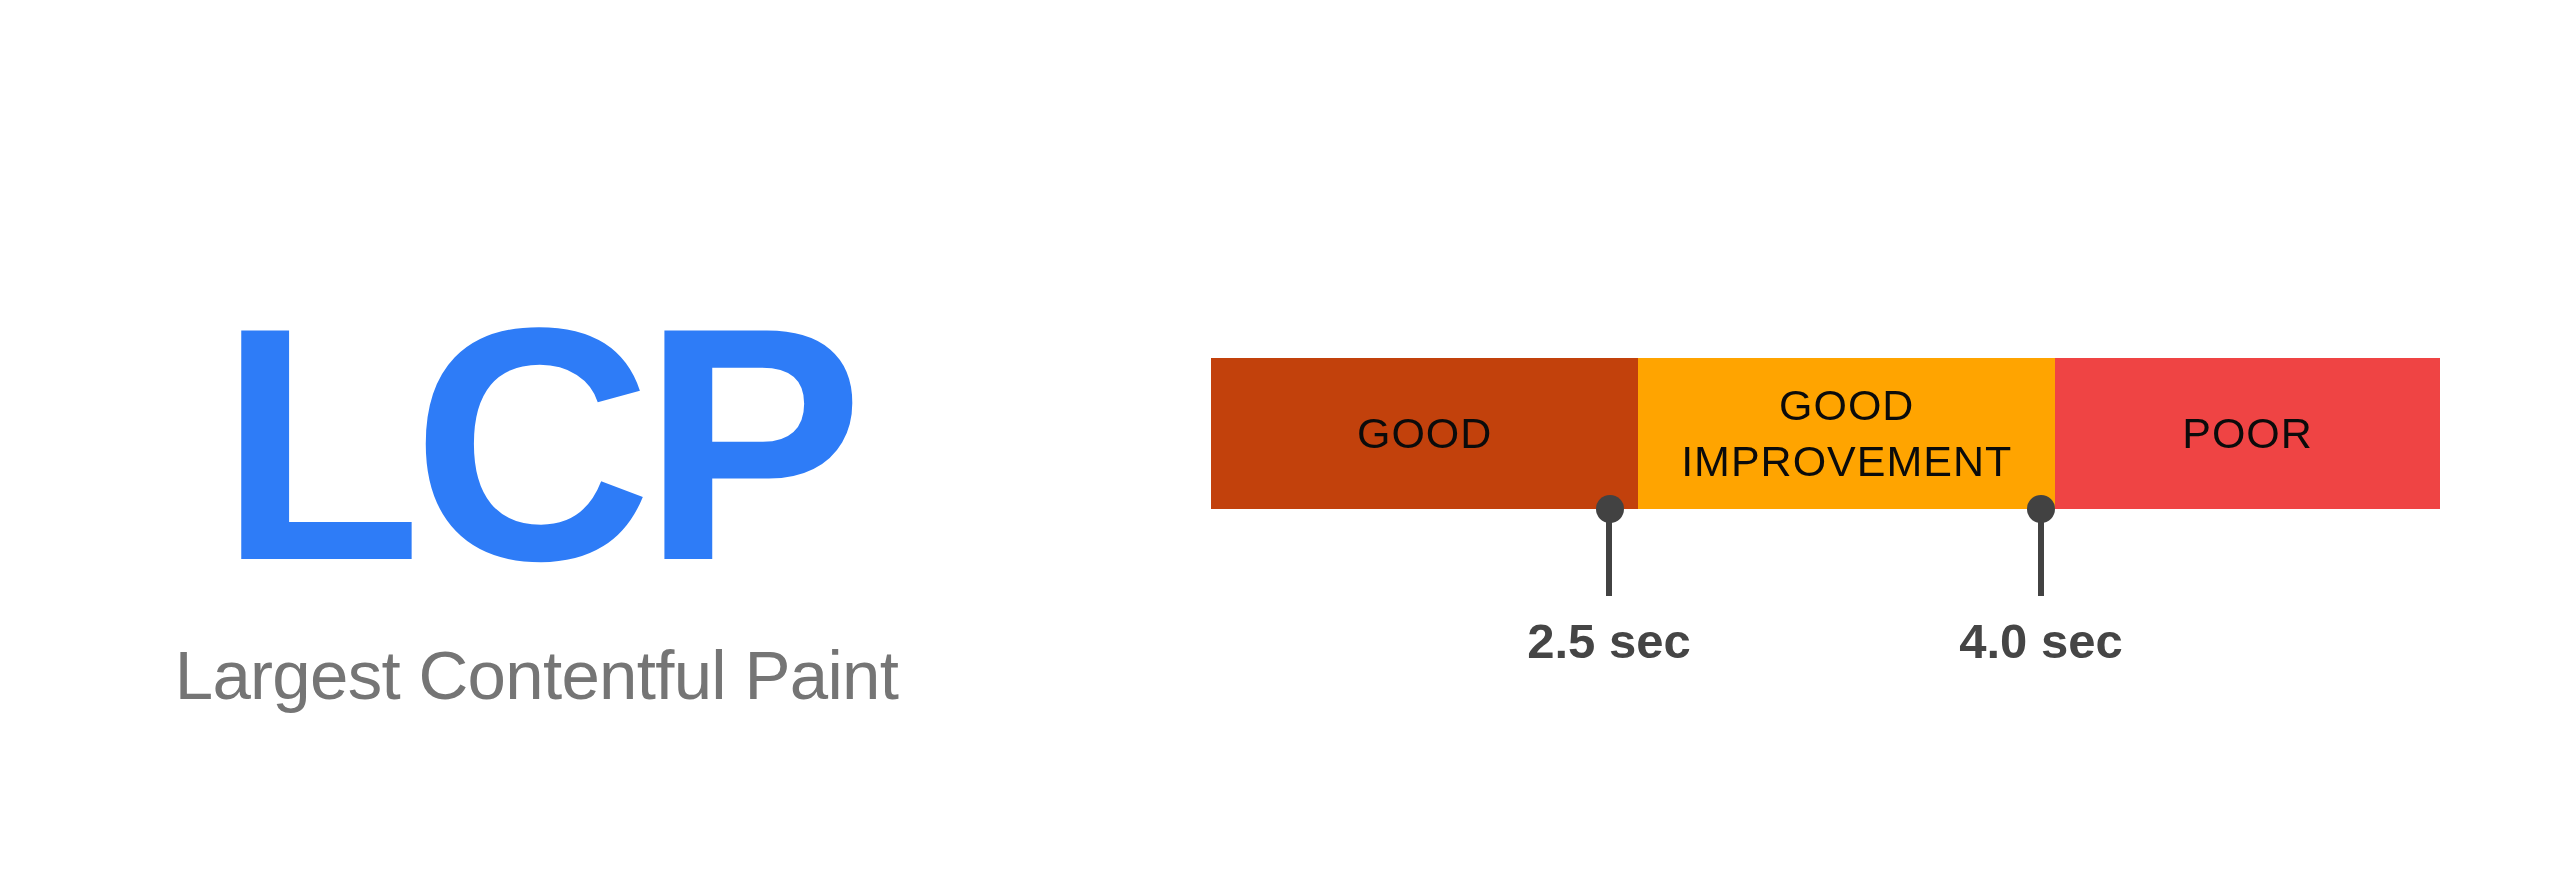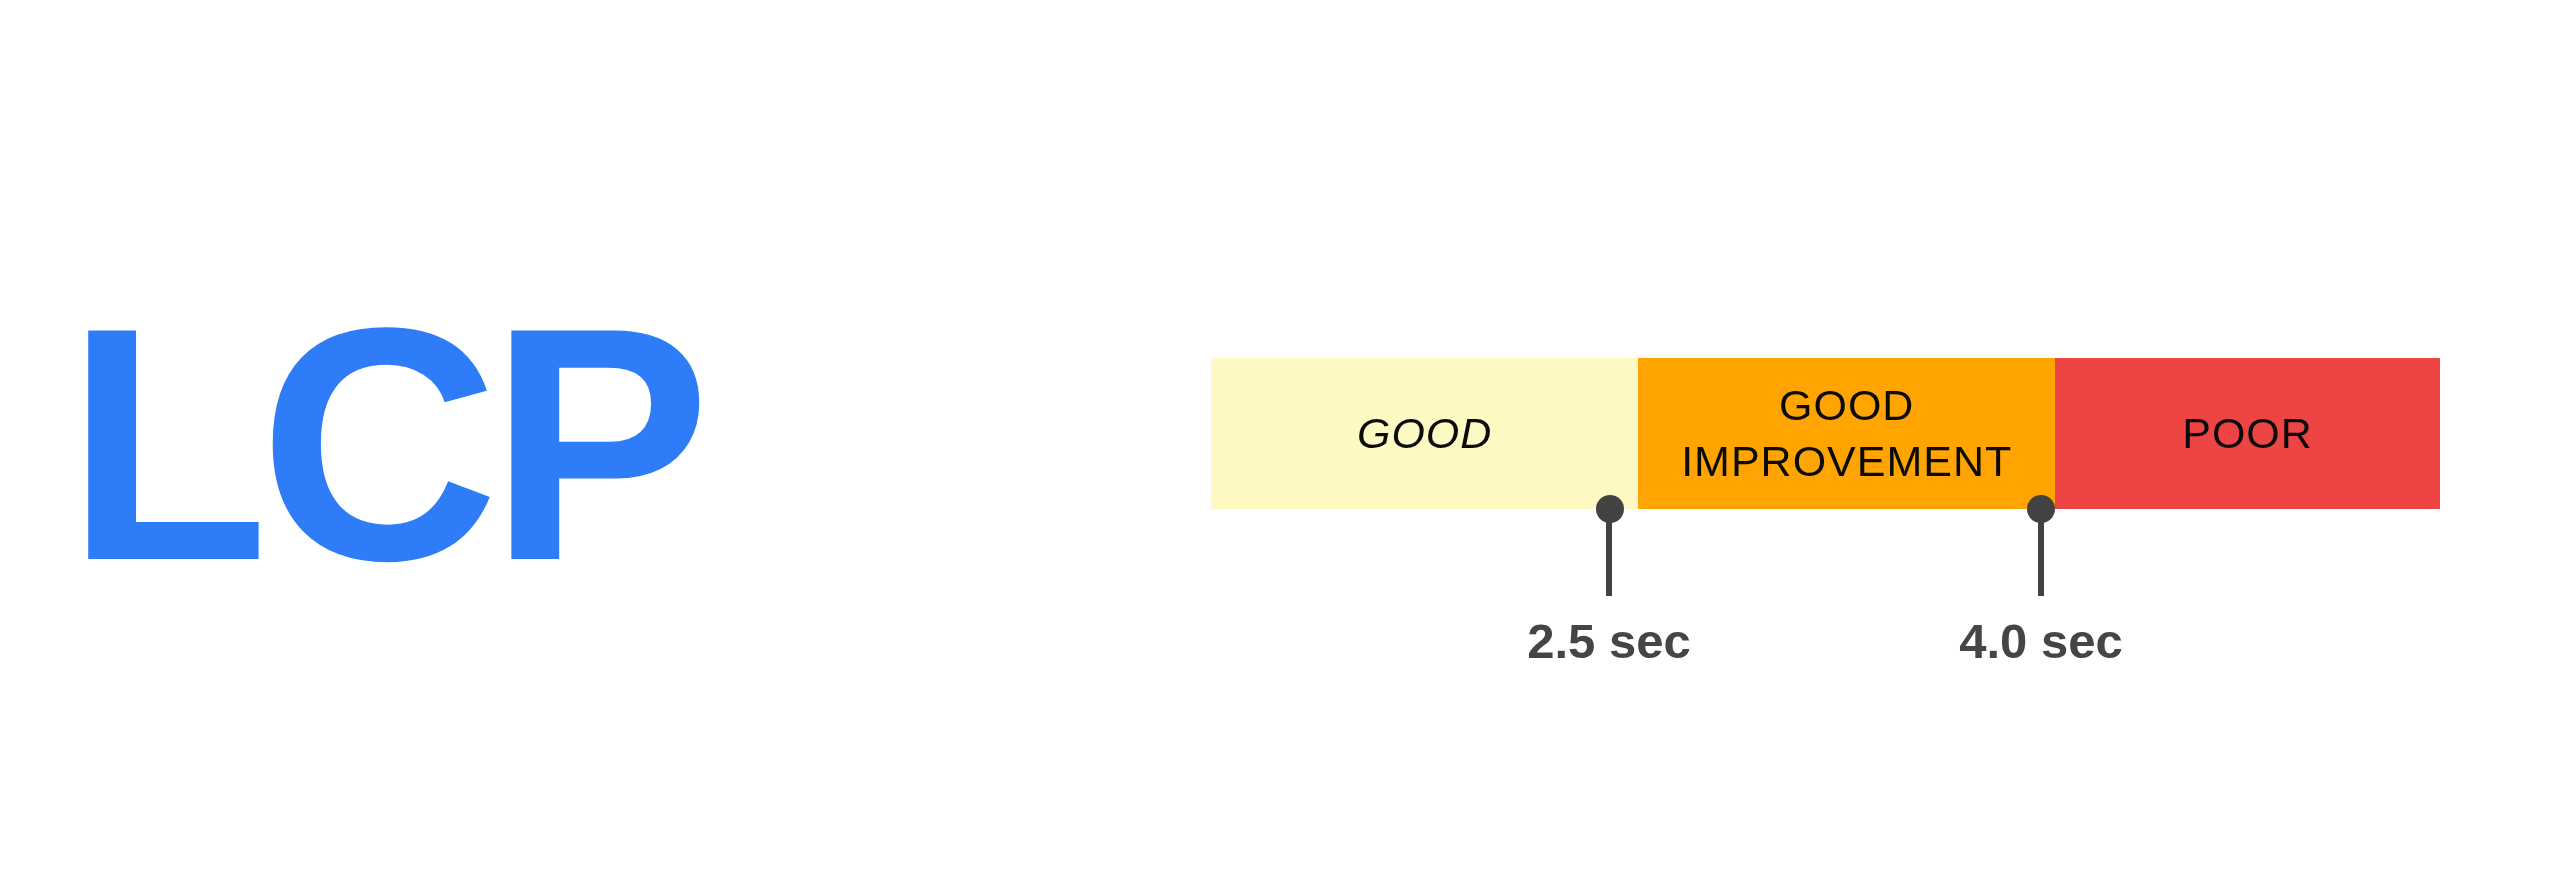--- a/index.html
+++ b/index.html
@@ -15,20 +15,21 @@
     background: #ffffff;
     overflow: hidden;
   }
 
   
   .metric-title {
     position: absolute;
     left: 66px;
     top: 278px;
     width: 941px;
+    text-align: center;
     font-size: 332px;
     line-height: 1;
     font-weight: 700;
     letter-spacing: -9.7px;
     color: #2e7cf7;
     white-space: nowrap;
   }
   .metric-subtitle {
     position: absolute;
     left: 66px;
@@ -51,21 +52,21 @@
     width: 1229px;
     height: 151px;
     display: flex;
   }
   .segment {
     height: 100%;
     display: flex;
     align-items: center;
     justify-content: center;
   }
-  .segment-good    { width: 443px; background: #fef9c3; font-style: italic; }
+  .segment-good    { width: 443px; background: #c2410c; }
   .segment-needs   { width: 432px; background: #ffa400; }
   .segment-poor    { width: 399px; background: #ef4444; }
   .segment-label {
     font-size: 43px;
     line-height: 1.3;
     font-weight: 400;
     letter-spacing: 1px;
     color: #0b0b0b;
     text-align: center;
     max-width: 360px;
@@ -106,20 +107,21 @@
   .threshold-label.t1 { left: 246px; }   
   .threshold-label.t2 { left: 678px; }   
 </style>
 </head>
 <body>
 
 <div class="canvas">
 
   <div class="metric-title">LCP</div>
 
+  <div class="metric-subtitle">Largest Contentful Paint</div>
 
   <div class="scale-bar">
 
     <div class="segment segment-good">
       <span class="segment-label">GOOD</span>
     </div>
 
     <div class="segment segment-needs">
       <span class="segment-label">GOOD IMPROVEMENT</span>
     </div>

